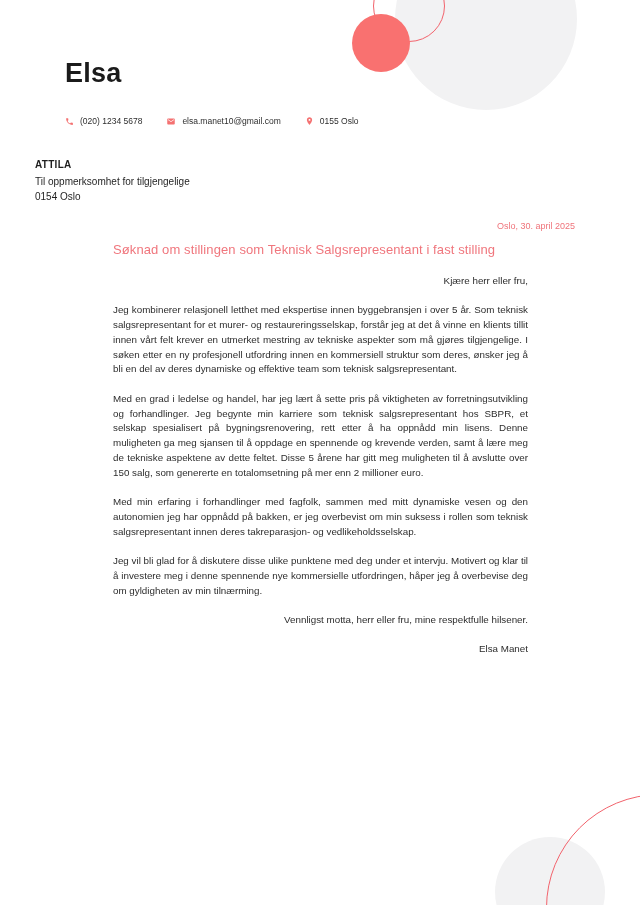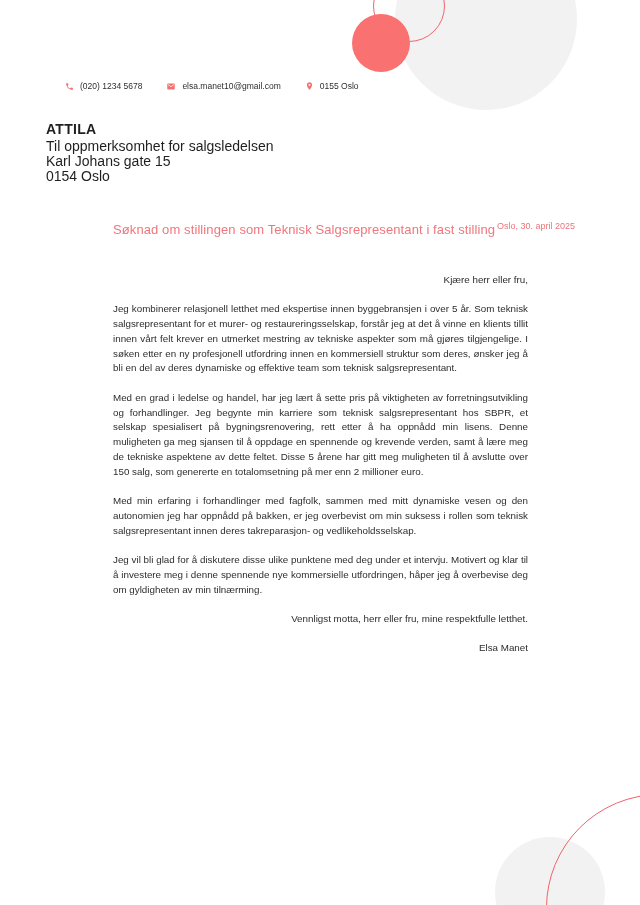--- a/index.html
+++ b/index.html
@@ -23,29 +23,29 @@
   .name {
     font-size:27px; line-height:35px; font-weight:bold;
     color:#1b1b1b; letter-spacing:0.2px;
   }
   .name span { display:block; }
 
   .contact { display:flex; align-items:center; gap:24px; margin-top:25px; }
   .contact-item { display:flex; align-items:center; gap:6px; font-size:8.5px; color:#2e2e2e; }
   .contact-item .icon { display:flex; align-items:center; }
 
-  .recipient { margin-top:31px; padding:0 46px; font-size:14px; line-height:15px; color:#1f1f1f; }
+  .recipient { margin-top:31px; padding:0 35px; font-size:10px; line-height:15px; color:#1f1f1f; }
   .recipient .company { font-weight:bold; letter-spacing:0.3px; margin-bottom:2px; }
 
   .date { position:absolute; right:65px; top:221px; font-size:9px; color:#ef747b; }
 
   .letter { margin:38px 112px 0 113px; width:415px; }
   .subject {
     font-size:13px; font-weight:500; color:#f0767d;
-    letter-spacing:0.1px; margin-bottom:36px;
+    letter-spacing:0.1px; margin-bottom:17px;
   }
   .letter p {
     font-size:9.8px; line-height:14.8px; color:#2d2d2d;
     text-align:justify; margin-bottom:14.5px;
   }
   .letter p.no-justify { text-align:right; }
   .signature { margin-top:14px; }
 </style>
 </head>
 <body>
@@ -55,20 +55,21 @@
   <div class="shape shape-gray-top"></div>
   <div class="shape shape-outline-top"></div>
   <div class="shape shape-coral"></div>
   <div class="shape shape-gray-bottom"></div>
   <div class="shape shape-outline-bottom"></div>
 
   <div class="content">
 
     <div class="header">
       <h1 class="name">
+        <span>Elsa</span>
       </h1>
 
       <div class="contact">
         <div class="contact-item">
           <span class="icon">
             <svg width="9" height="9" viewBox="0 0 24 24" fill="#f47171">
                 <path d="M6.62 10.79c1.44 2.83 3.76 5.14 6.59 6.59l2.2-2.21c.27-.27.67-.36 1.02-.24 1.12.37 2.33.57 3.57.57.55 0 1 .45 1 1V20c0 .55-.45 1-1 1-9.39 0-17-7.61-17-17 0-.55.45-1 1-1h3.5c.55 0 1 .45 1 1 0 1.25.2 2.45.57 3.57.11.35.03.74-.25 1.02l-2.2 2.2z"></path>
               </svg>
           </span>
           <span>(020) 1234 5678</span>
@@ -87,35 +88,34 @@
                 <path d="M12 2C8.13 2 5 5.13 5 9c0 5.25 7 13 7 13s7-7.75 7-13c0-3.87-3.13-7-7-7zm0 9.5c-1.38 0-2.5-1.12-2.5-2.5S10.62 6.5 12 6.5s2.5 1.12 2.5 2.5-1.12 2.5-2.5 2.5z"></path>
               </svg>
           </span>
           <span>0155 Oslo</span>
         </div>
       </div>
     </div>
 
     <div class="recipient">
       <div class="company">ATTILA</div>
-      <div>Til oppmerksomhet for salgsledelsen</div>
-      <div>Karl Johans gate 15</div>
+      <div>Til oppmerksomhet for tilgjengelige</div>
       <div>0154 Oslo</div>
     </div>
 
     <div class="date">Oslo, 30. april 2025</div>
 
     <div class="letter">
       <div class="subject">Søknad om stillingen som Teknisk Salgsrepresentant i fast stilling</div>
 
       <p class="no-justify">Kjære herr eller fru,</p>
 
       <p>Jeg kombinerer relasjonell letthet med ekspertise innen byggebransjen i over 5 år. Som teknisk salgsrepresentant for et murer- og restaureringsselskap, forstår jeg at det å vinne en klients tillit innen vårt felt krever en utmerket mestring av tekniske aspekter som må gjøres tilgjengelige. I søken etter en ny profesjonell utfordring innen en kommersiell struktur som deres, ønsker jeg å bli en del av deres dynamiske og effektive team som teknisk salgsrepresentant.</p>
       <p>Med en grad i ledelse og handel, har jeg lært å sette pris på viktigheten av forretningsutvikling og forhandlinger. Jeg begynte min karriere som teknisk salgsrepresentant hos SBPR, et selskap spesialisert på bygningsrenovering, rett etter å ha oppnådd min lisens. Denne muligheten ga meg sjansen til å oppdage en spennende og krevende verden, samt å lære meg de tekniske aspektene av dette feltet. Disse 5 årene har gitt meg muligheten til å avslutte over 150 salg, som genererte en totalomsetning på mer enn 2 millioner euro.</p>
       <p>Med min erfaring i forhandlinger med fagfolk, sammen med mitt dynamiske vesen og den autonomien jeg har oppnådd på bakken, er jeg overbevist om min suksess i rollen som teknisk salgsrepresentant innen deres takreparasjon- og vedlikeholdsselskap.</p>
       <p>Jeg vil bli glad for å diskutere disse ulike punktene med deg under et intervju. Motivert og klar til å investere meg i denne spennende nye kommersielle utfordringen, håper jeg å overbevise deg om gyldigheten av min tilnærming.</p>
 
-      <p class="no-justify">Vennligst motta, herr eller fru, mine respektfulle letthet.</p>
+      <p class="no-justify">Vennligst motta, herr eller fru, mine respektfulle hilsener.</p>
       <p class="no-justify signature">Elsa Manet</p>
     </div>
 
   </div>
 </div>
 
 </body></html>

